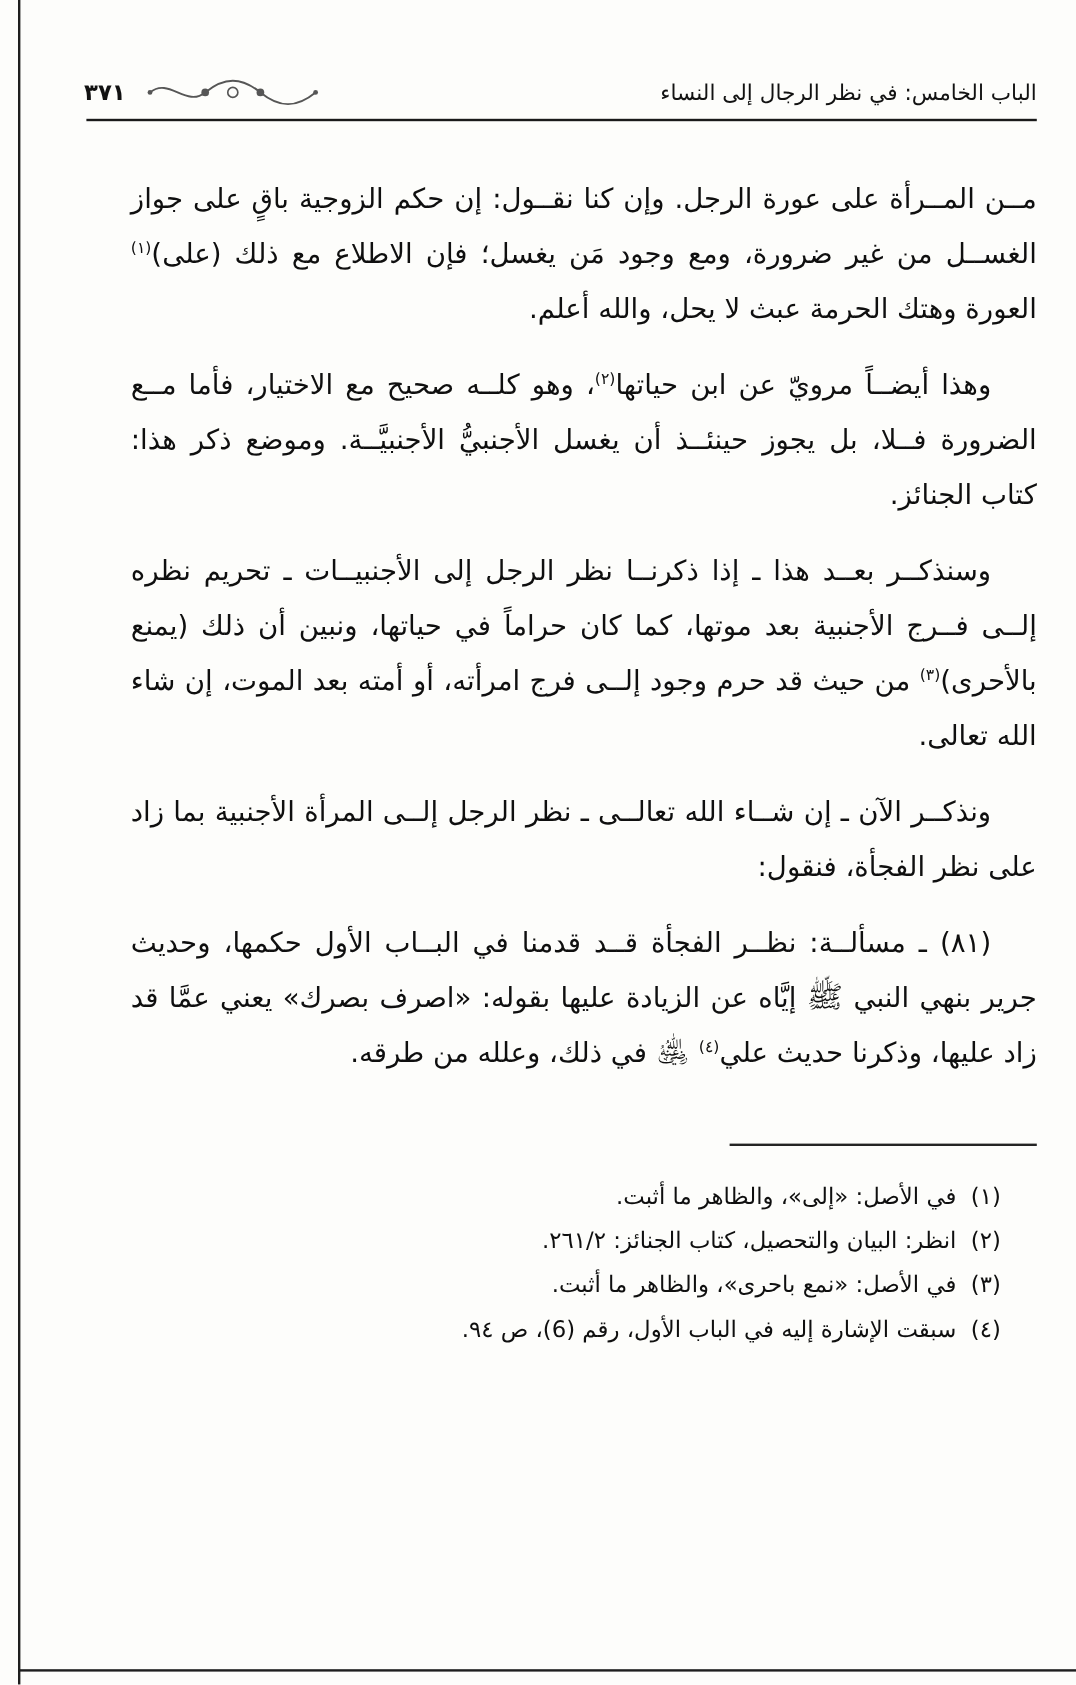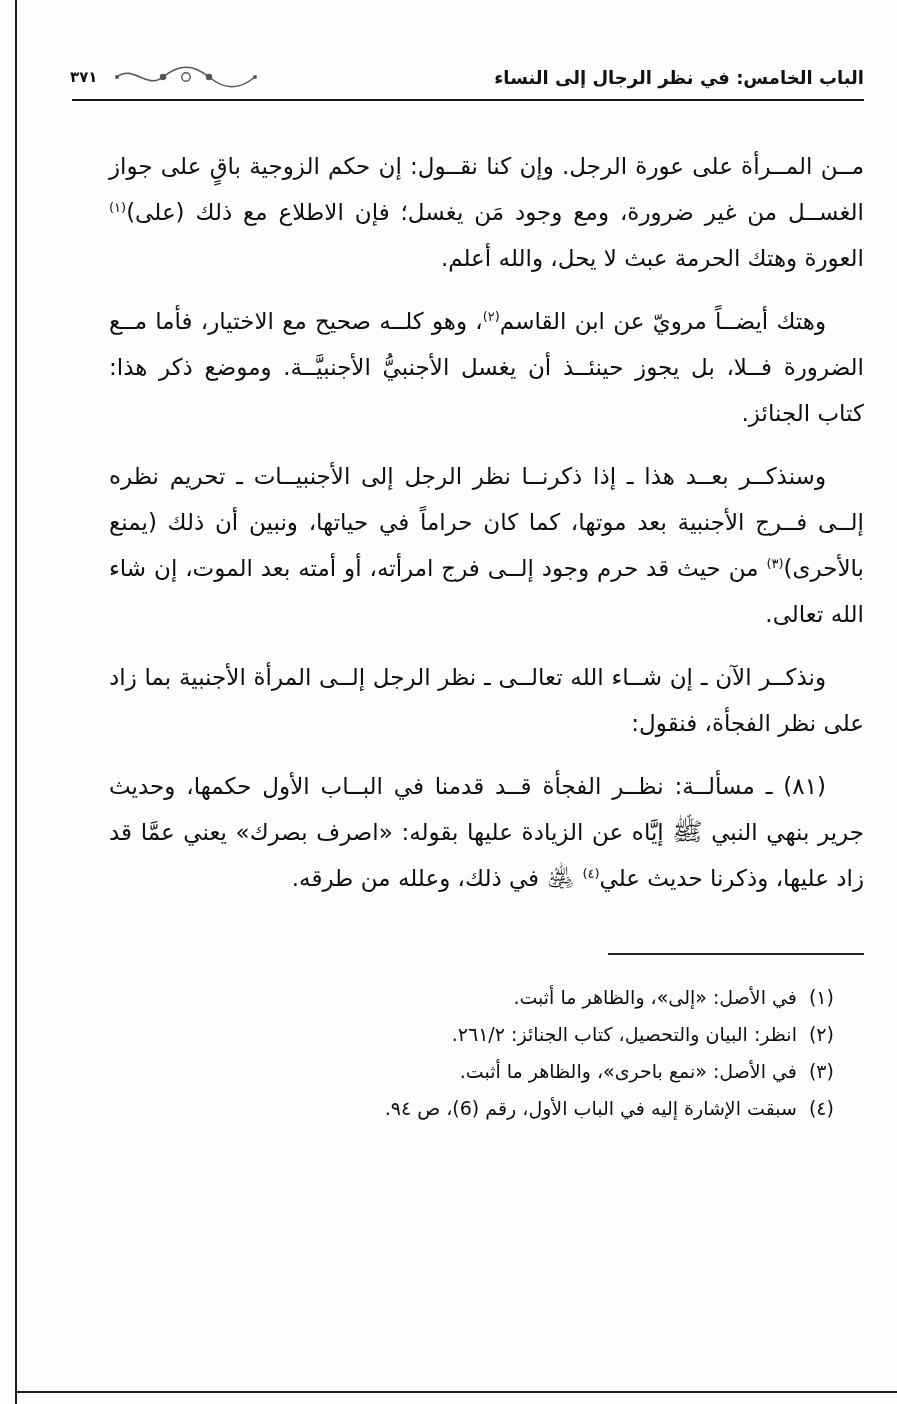--- a/index.html
+++ b/index.html
@@ -24,25 +24,25 @@
   .edge-bottom {
     position: absolute; left: 15px; right: 0; bottom: 11px;
     height: 2px; background: #1e1e1e;
   }
   
   .header {
     display: flex; justify-content: space-between; align-items: center;
     padding: 64px 33px 0 70px;
   }
   .header-title {
-    font-weight: bold; font-size: 18px; color: #121212;
+    font-weight: normal; font-size: 18px; color: #121212;
     letter-spacing: 0;
   }
   .header-left { display: flex; align-items: center; gap: 14px; }
-  .page-number { font-weight: bold; font-size: 15px; letter-spacing: 3px; }
+  .page-number { font-weight: bold; font-size: 19px; letter-spacing: 3px; }
   .ornament { opacity: 0.85; }
   .header-rule {
     height: 2px; background: #1a1a1a;
     margin: 9px 33px 0 72px;
   }
   
   .content { margin: 42px 33px 0 109px; }
   .para {
     margin: 0 0 17px 0;
     font-size: 23px;
@@ -93,21 +93,21 @@
       </svg>
       <div class="page-number">٣٧١</div>
     </div>
   </header>
 
   <div class="header-rule"></div>
 
   <main class="content">
     <div id="paragraphs">
         <p class="para"><span>مــن المــرأة على عورة الرجل. وإن كنا نقــول: إن حكم الزوجية باقٍ على جواز الغســل من غير ضرورة، ومع وجود مَن يغسل؛ فإن الاطلاع مع ذلك (على)</span><sup class="fn-ref">(١)</sup><span> العورة وهتك الحرمة عبث لا يحل، والله أعلم.</span></p>
-        <p class="para indent"><span>وهتك أيضــاً مرويّ عن ابن القاسم</span><sup class="fn-ref">(٢)</sup><span>، وهو كلــه صحيح مع الاختيار، فأما مــع الضرورة فــلا، بل يجوز حينئــذ أن يغسل الأجنبيُّ الأجنبيَّــة. وموضع ذكر هذا: كتاب الجنائز.</span></p>
+        <p class="para indent"><span>وهذا أيضــاً مرويّ عن ابن حياتها</span><sup class="fn-ref">(٢)</sup><span>، وهو كلــه صحيح مع الاختيار، فأما مــع الضرورة فــلا، بل يجوز حينئــذ أن يغسل الأجنبيُّ الأجنبيَّــة. وموضع ذكر هذا: كتاب الجنائز.</span></p>
         <p class="para indent"><span>وسنذكــر بعــد هذا ـ إذا ذكرنــا نظر الرجل إلى الأجنبيــات ـ تحريم نظره إلــى فــرج الأجنبية بعد موتها، كما كان حراماً في حياتها، ونبين أن ذلك (يمنع بالأحرى)</span><sup class="fn-ref">(٣)</sup><span> من حيث قد حرم وجود إلــى فرج امرأته، أو أمته بعد الموت، إن شاء الله تعالى.</span></p>
         <p class="para indent bold-para"><span>ونذكــر الآن ـ إن شــاء الله تعالــى ـ نظر الرجل إلــى المرأة الأجنبية بما زاد على نظر الفجأة، فنقول:</span></p>
         <p class="para indent"><span class="bold">(٨١) ـ مسألــة: </span><span>نظــر الفجأة قــد قدمنا في البــاب الأول حكمها، وحديث جرير بنهي النبي </span><span class="honorific">ﷺ</span><span> إيَّاه عن الزيادة عليها بقوله: </span><span class="bold">«اصرف بصرك»</span><span> يعني عمَّا قد زاد عليها، وذكرنا حديث علي</span><sup class="fn-ref">(٤)</sup><span class="honorific"> ﵁ </span><span>في ذلك، وعلله من طرقه.</span></p>
       </div>
 
     <div class="fn-rule"></div>
 
     <div id="footnotes" class="footnotes">
         <div class="fn-row">
           <span class="fn-num">(١)</span>

